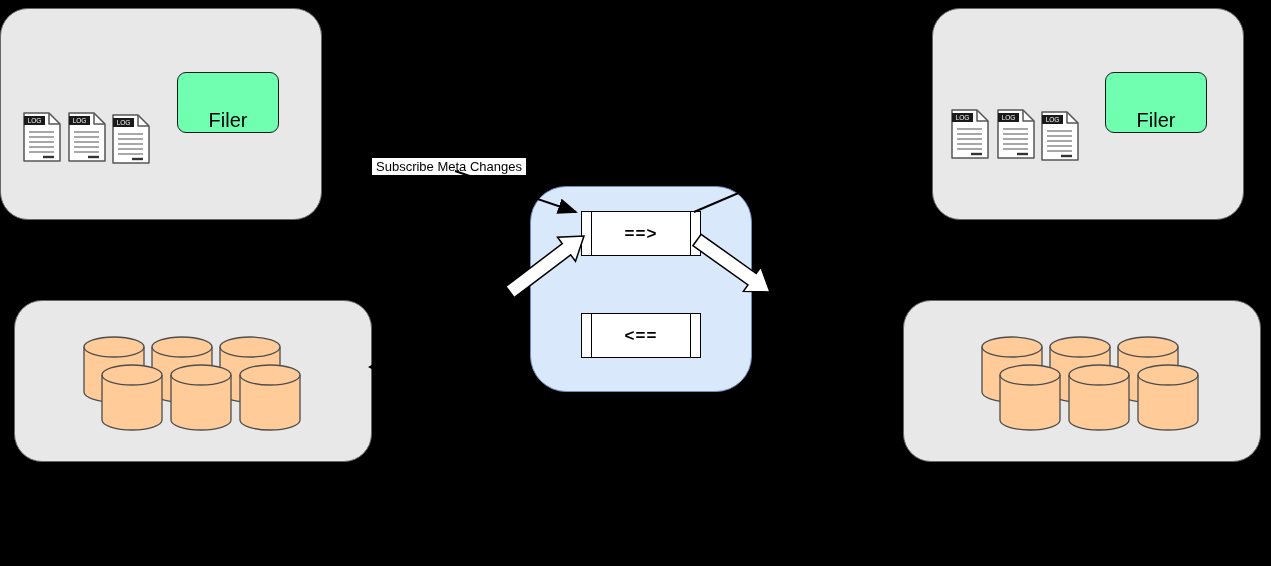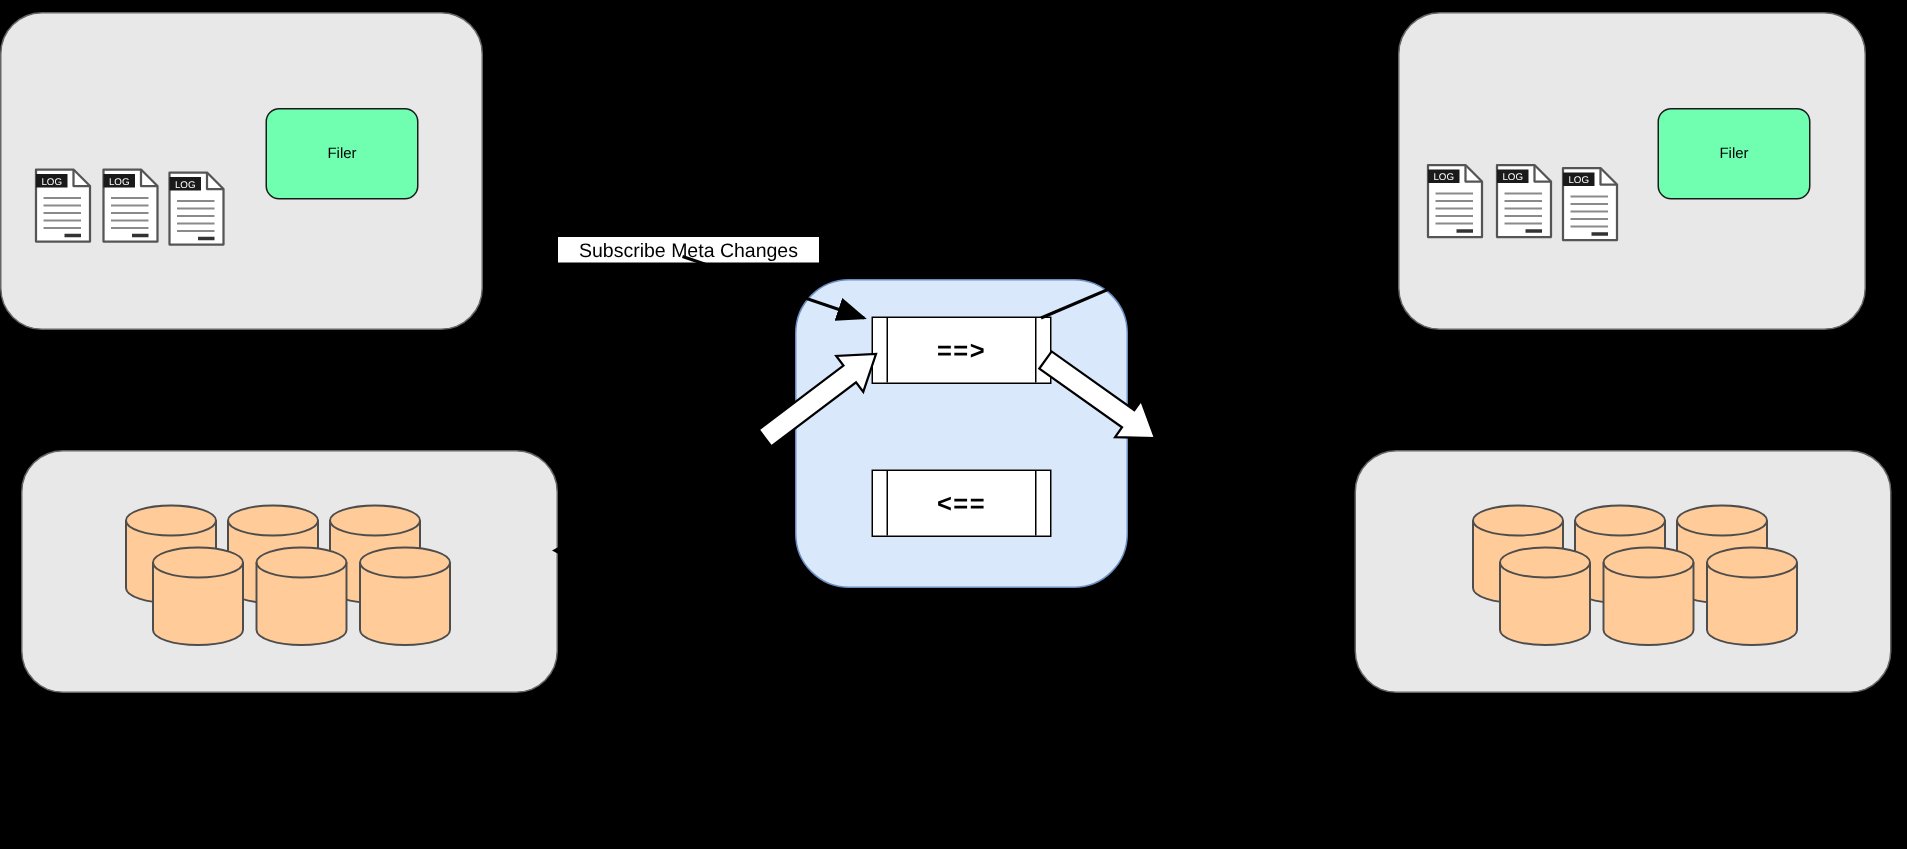--- a/index.html
+++ b/index.html
@@ -7,38 +7,38 @@
           font-family:"Liberation Sans",sans-serif;}
   .cluster-box{position:absolute;background:var(--cluster-box-fill,#e8e8e8);
                border:1px solid var(--cluster-box-stroke,#666);border-radius:28px;}
   #cluster-top-left{left:0;top:8px;width:320px;height:210px;}
   #cluster-top-right{left:932px;top:8px;width:310px;height:210px;}
   #cluster-bottom-left{left:14px;top:300px;width:356px;height:160px;}
   #cluster-bottom-right{left:903px;top:300px;width:356px;height:160px;}
   .inner-svg{position:absolute;left:0;top:0;}
   .filer{position:absolute;width:100px;height:59px;background:var(--filer-fill,#70ffb0);
          border:1px solid var(--filer-stroke,#1a1a1a);border-radius:9px;
-         display:flex;align-items:center;justify-content:center;
-         font-size:10px;color:#000;}
+         display:flex;align-items:flex-end;justify-content:center;
+         font-size:20px;color:#000;}
   #filer-left{left:176px;top:63px;}
   #filer-right{left:172px;top:63px;}
   .queue-panel{position:absolute;left:530px;top:186px;width:220px;height:204px;
                background:var(--queue-panel-fill,#dae8fc);
                border:1px solid var(--queue-panel-stroke,#6c8ebf);border-radius:36px;}
   .queue-box{position:absolute;left:50px;width:120px;height:45px;background:#fff;
              border:1px solid #000;display:flex;box-sizing:border-box;}
   #queue-forward{top:24px;}
   #queue-backward{top:126px;}
   .endbar{width:10px;height:100%;box-sizing:border-box;}
   .endbar.left{border-right:1px solid #000;}
   .endbar.right{border-left:1px solid #000;}
   .queue-text{flex:1;display:flex;align-items:center;justify-content:center;
               font-weight:700;font-size:17px;color:#000;letter-spacing:1px;}
   .label-chip{position:absolute;left:372px;top:158px;background:#fff;color:#000;
-              font-size:13px;line-height:17px;padding:0 14px;white-space:nowrap;}
+              font-size:13px;line-height:17px;padding:0 4px;white-space:nowrap;}
   .overlay{position:absolute;left:0;top:0;pointer-events:none;}
   .cyl{fill:var(--cylinder-fill,#ffcc99);stroke:var(--cylinder-stroke,#4d4d4d);stroke-width:1.3;}
   .cyl-top{fill:none;stroke:var(--cylinder-stroke,#4d4d4d);stroke-width:1.3;}
   .doc-body{fill:#fff;stroke:#555;stroke-width:1.5;stroke-linejoin:round;}
   .doc-fold{fill:none;stroke:#555;stroke-width:1.5;stroke-linejoin:round;}
   .doc-lines{stroke:#8a8a8a;stroke-width:1.4;}
   .doc-sig{stroke:#333;stroke-width:2.4;}
   .hollow-arrow{fill:#fff;stroke:#000;stroke-width:1.5;stroke-linejoin:miter;}
   .thin-arrow{stroke:#000;stroke-width:2;}
 </style>

